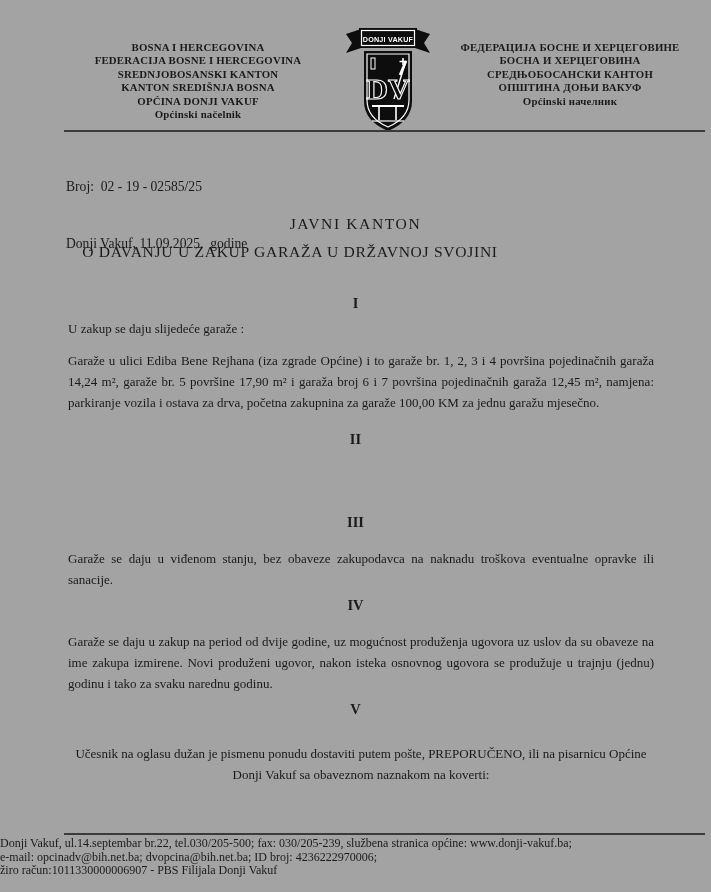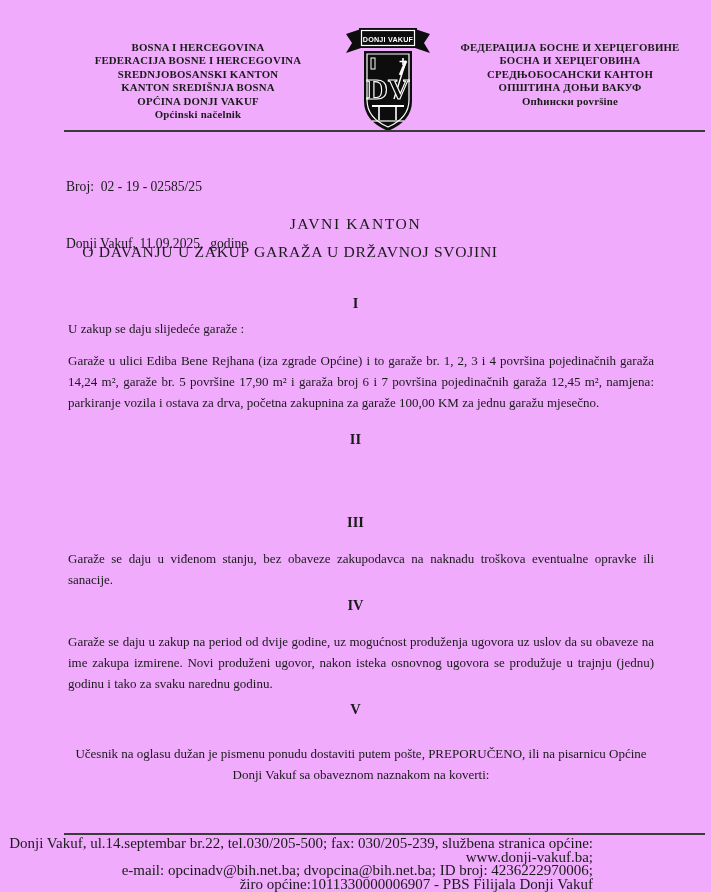--- a/index.html
+++ b/index.html
@@ -1,21 +1,21 @@
 <!DOCTYPE html>
 <html><head>
 <meta charset="utf-8">
 <style>
   html, body { margin: 0; padding: 0; background: #e8e8e8; }
   .page {
     position: relative;
     width: 711px;
     height: 892px;
     margin: 0 auto;
-    background: #f0abfc;
+    background: #a3a3a3;
     font-family: "Liberation Serif", "DejaVu Serif", serif;
     color: #1a1a1a;
     overflow: hidden;
   }
 
   
   .hdr-block {
     position: absolute;
     top: 41px;
     width: 282px;
@@ -94,22 +94,22 @@
     text-align: justify;
   }
   .para.center { text-align: center; }
 
   
   .footer {
     position: absolute;
     left: 0;
     top: 837px;
     width: 593px;
-    text-align: right;
-    font-size: 15px;
+    text-align: left;
+    font-size: 12px;
     line-height: 13.6px;
   }
 </style>
 </head>
 <body>
 
 <div class="page">
 
   <div class="hdr-block hdr-left">
     <div>BOSNA I HERCEGOVINA</div>
@@ -146,21 +146,21 @@
       <path d="M33 79 V93 M50 79 V93" stroke="#ffffff" stroke-width="1.6"></path>
       <path d="M26 94 H58" stroke="#ffffff" stroke-width="1.2"></path>
     </svg>
   </div>
 
   <div class="hdr-block hdr-right">
     <div>ФЕДЕРАЦИЈА БОСНЕ И ХЕРЦЕГОВИНЕ</div>
     <div>БОСНА И ХЕРЦЕГОВИНА</div>
     <div>СРЕДЊОБОСАНСКИ КАНТОН</div>
     <div>ОПШТИНА ДОЊИ ВАКУФ</div>
-    <div class="small-line">Опћински površine</div>
+    <div class="small-line">Općinski начелник</div>
   </div>
 
   <div class="rule rule-top"></div>
 
   <div class="meta">
     <div>Broj:  02 - 19 - 02585/25</div>
     <div>Donji Vakuf, 11.09.2025.  godine</div>
   </div>
 
   <div class="title">JAVNI KANTON</div>
@@ -178,16 +178,16 @@
   <div class="numeral" style="top:597px">IV</div>
   <div class="para" style="top:631px">Garaže se daju u zakup na period od dvije godine, uz mogućnost produženja ugovora uz uslov da su obaveze na ime zakupa izmirene. Novi produženi ugovor, nakon isteka osnovnog ugovora se produžuje u trajnju (jednu) godinu i tako za svaku narednu godinu.</div>
 
   <div class="numeral" style="top:701px">V</div>
   <div class="para center" style="top:743px">Učesnik na oglasu dužan je pismenu ponudu dostaviti putem pošte, PREPORUČENO, ili na pisarnicu Općine Donji Vakuf sa obaveznom naznakom na koverti:</div>
 
   <div class="rule rule-bottom"></div>
   <div class="footer">
     <div>Donji Vakuf, ul.14.septembar br.22, tel.030/205-500; fax: 030/205-239, službena stranica općine: www.donji-vakuf.ba;</div>
     <div>e-mail: opcinadv@bih.net.ba; dvopcina@bih.net.ba; ID broj: 4236222970006;</div>
-    <div>žiro općine:1011330000006907 - PBS Filijala Donji Vakuf</div>
+    <div>žiro račun:1011330000006907 - PBS Filijala Donji Vakuf</div>
   </div>
 
 </div>
 
 </body></html>

